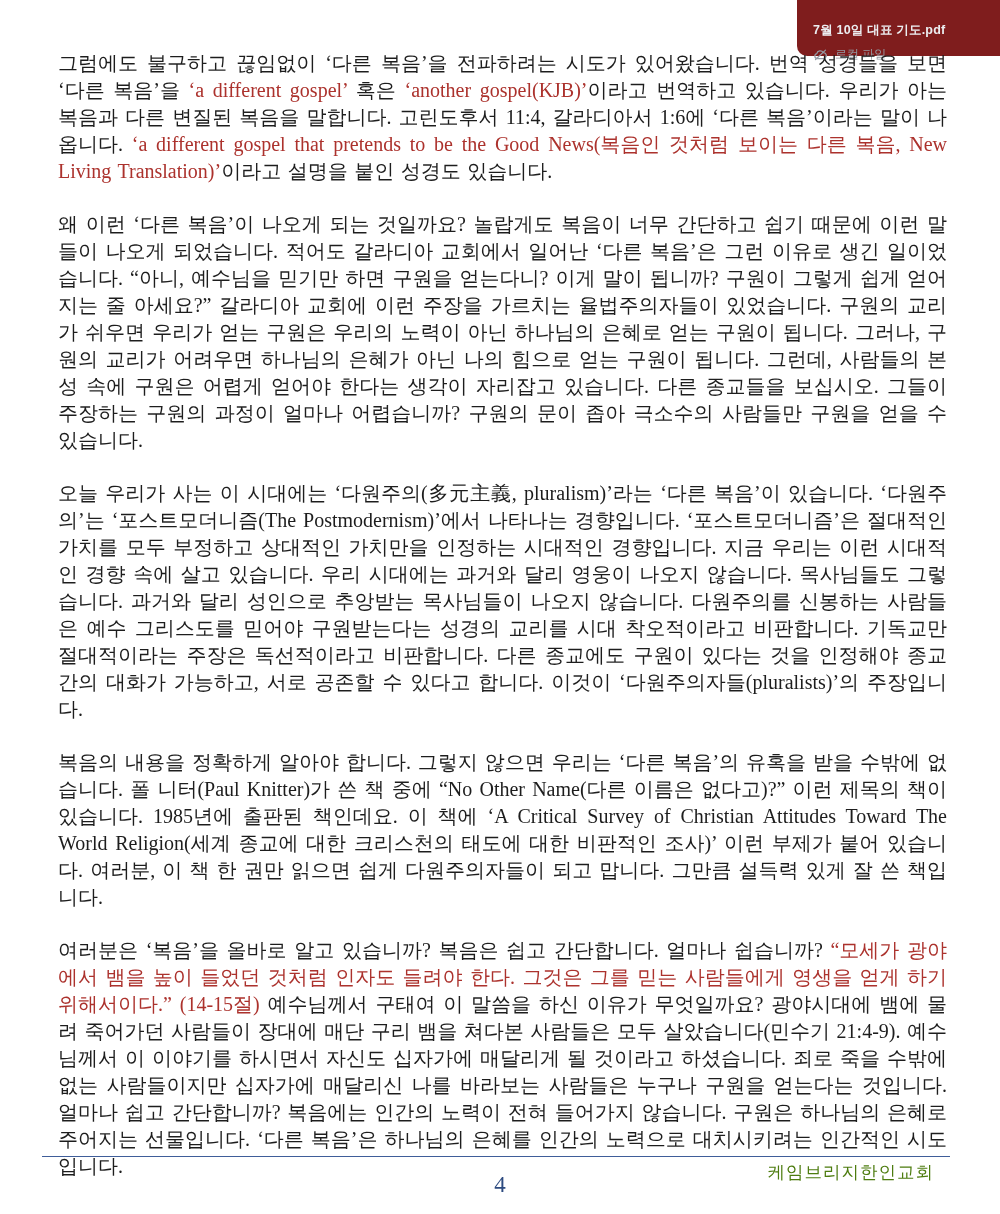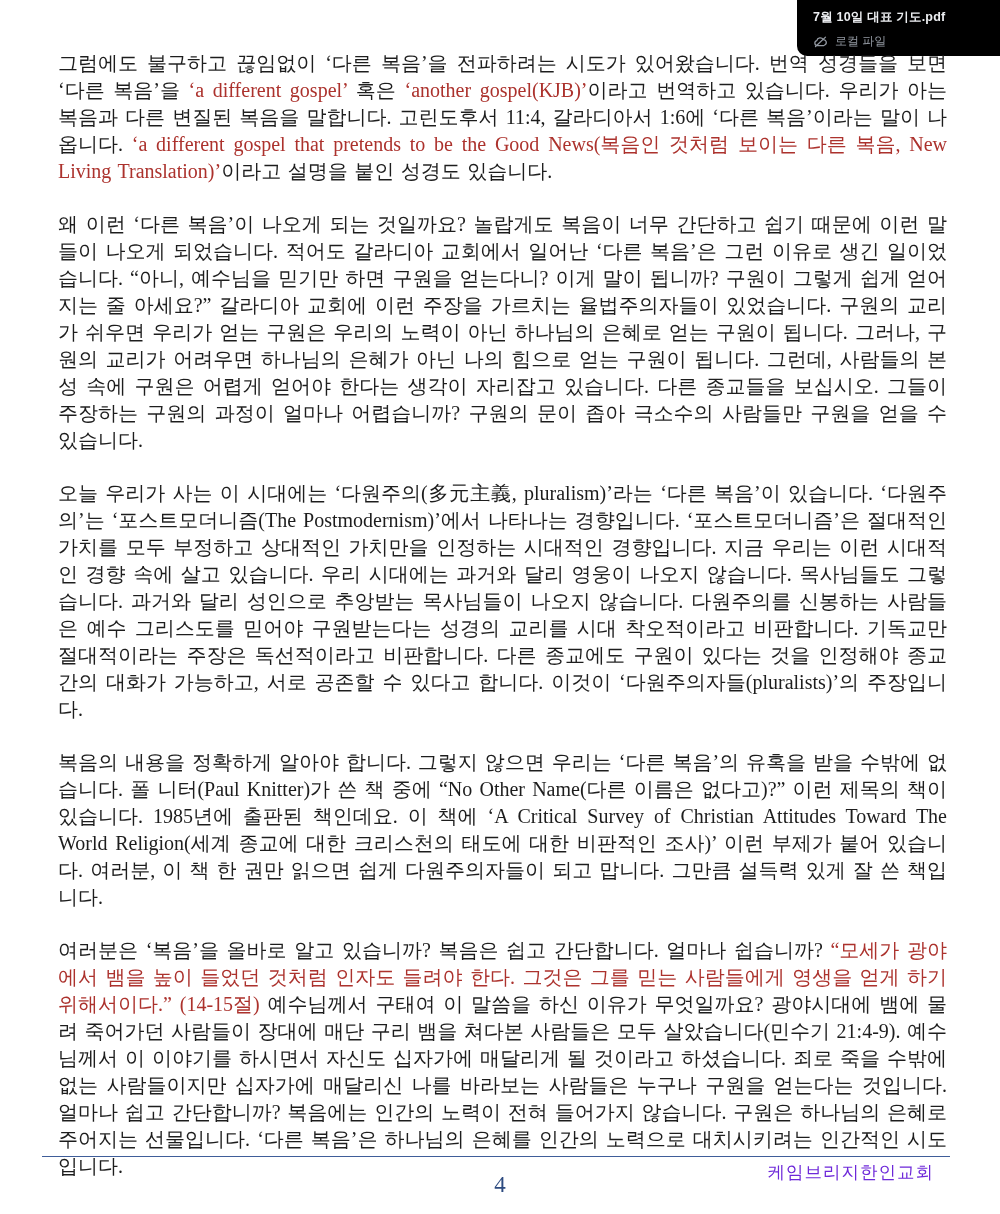--- a/index.html
+++ b/index.html
@@ -10,23 +10,23 @@
     position: relative;
     overflow: hidden;
     font-family: "Liberation Serif", "DejaVu Serif", serif;
   }
 
   
   .file-chip {
     position: absolute;
     top: 0; right: 0;
     width: 203px; height: 56px;
-    background: #000000;
+    background: #7f1d1d;
     border-bottom-left-radius: 10px;
-    padding: 9px 12px 0 16px;
+    padding: 22px 12px 0 16px;
     font-family: "Liberation Sans", "DejaVu Sans", sans-serif;
     cursor: pointer;
   }
   .file-chip-title {
     color: #eceef1;
     font-size: 12.5px;
     font-weight: bold;
     letter-spacing: 0.2px;
     white-space: nowrap;
     overflow: hidden;
@@ -61,21 +61,21 @@
   
   .footer-rule {
     position: absolute;
     left: 42px; top: 1156px;
     width: 908px; height: 0;
     border-top: 1.6px solid #3f5d99;
   }
   .church-name {
     position: absolute;
     top: 1160px; right: 66px;
-    color: #6d28d9;
+    color: #4d7c0f;
     font-size: 17.5px;
     letter-spacing: 1px;
   }
   .page-number {
     position: absolute;
     top: 1172px; left: 0;
     width: 1000px;
     text-align: center;
     color: #2d4b80;
     font-size: 23px;

